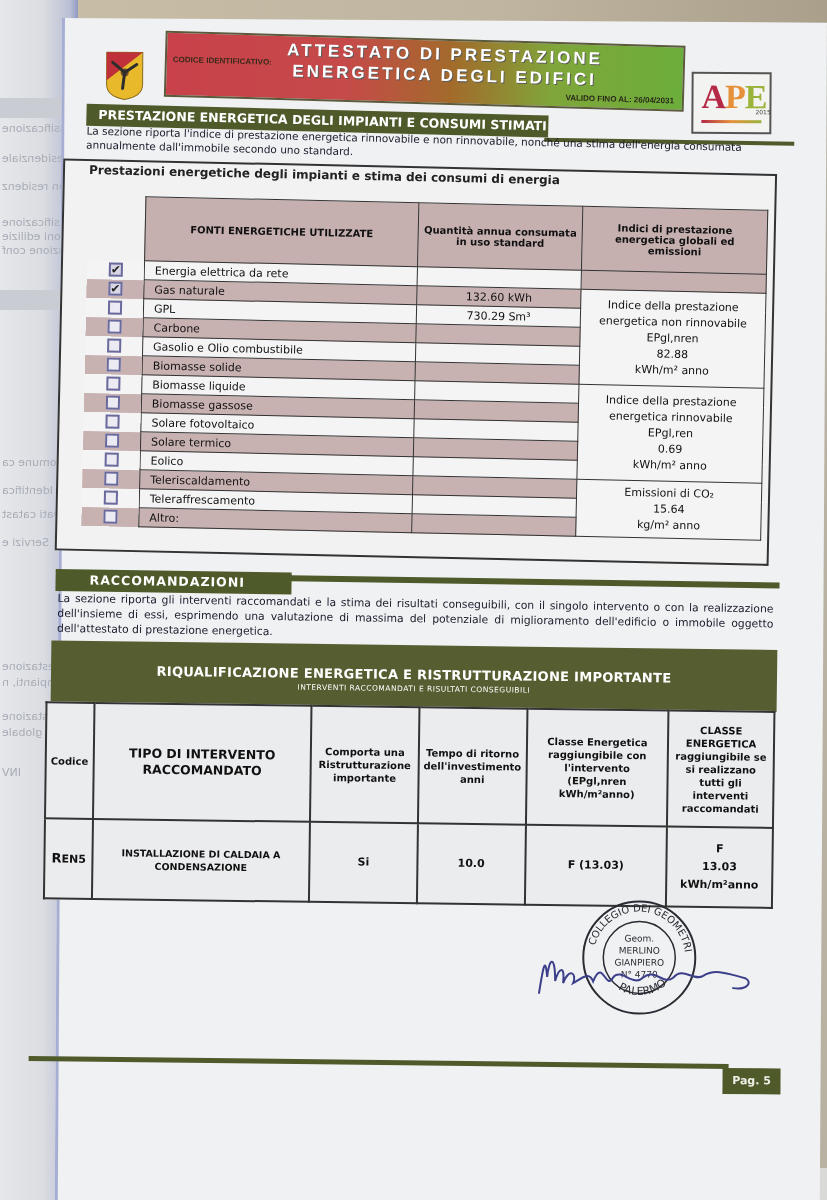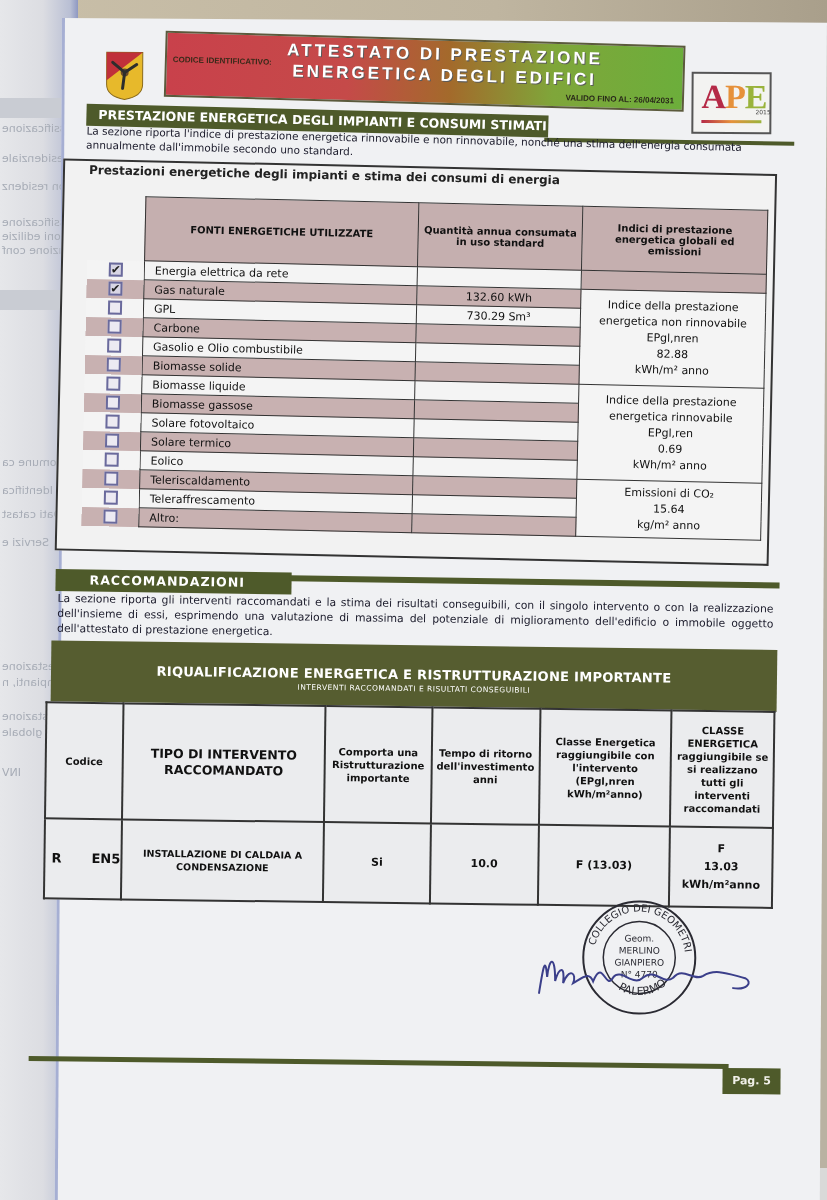--- a/index.html
+++ b/index.html
@@ -112,21 +112,21 @@
 
   .recom-table {
     position:absolute; left:-16px; top:686px; width:730px; border-collapse:collapse; transform: rotate(0.4deg);
     background:#ebecee;
   }
   .recom-table td, .recom-table th { border:2px solid #333; text-align:center; color:#111; }
   .recom-table th { font-size:10px; font-weight:bold; height:116px; padding:4px; line-height:13px; }
   .recom-table th.big { font-size:12.5px; line-height:16px; }
   .recom-table td { height:80px; font-size:11px; font-weight:bold; line-height:18px; }
   .recom-table td.code { font-size:13px; text-align:left; padding-left:6px; }
-  .recom-table td.code small { font-size:13px;margin-left:30px; }
+  .recom-table td.code small { font-size:11px; }
   .recom-table td.desc { font-size:9.5px; line-height:13px; }
 
   
   .stamp { position:absolute; left:520px; top:876px; width:120px; height:120px; }
   .signature { position:absolute; left:474px; top:916px; width:230px; height:70px; }
 
   
   .footer-line { position:absolute; left:-30px; top:1040px; width:700px; height:5px; background:#4e5a2a; transform: rotate(0.3deg); }
   .page-tag { position:absolute; left:664px; top:1046px; width:58px; height:26px; background:#4e5a2a; color:#f0f0e8; font-size:11px; font-weight:bold; text-align:center; padding-top:6px; }
 </style>

